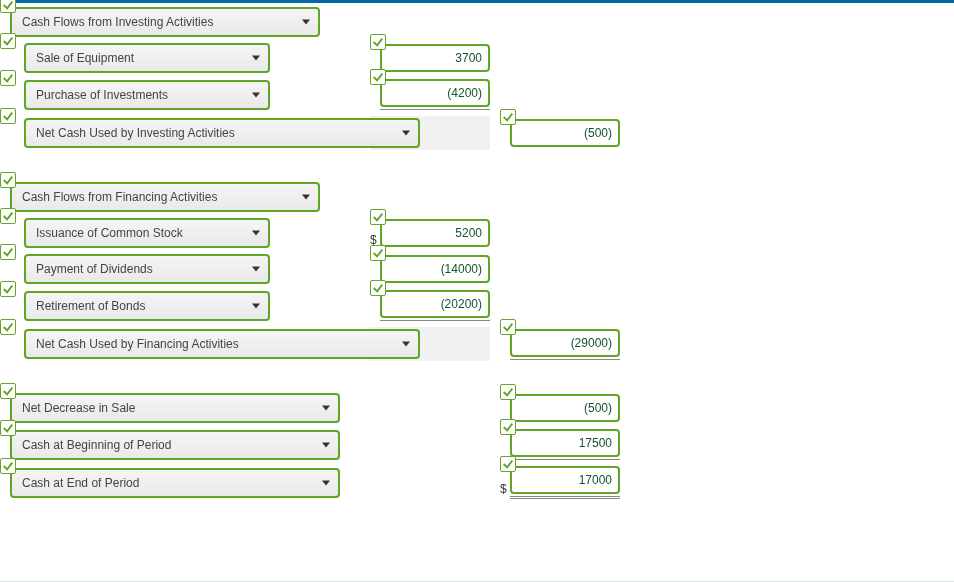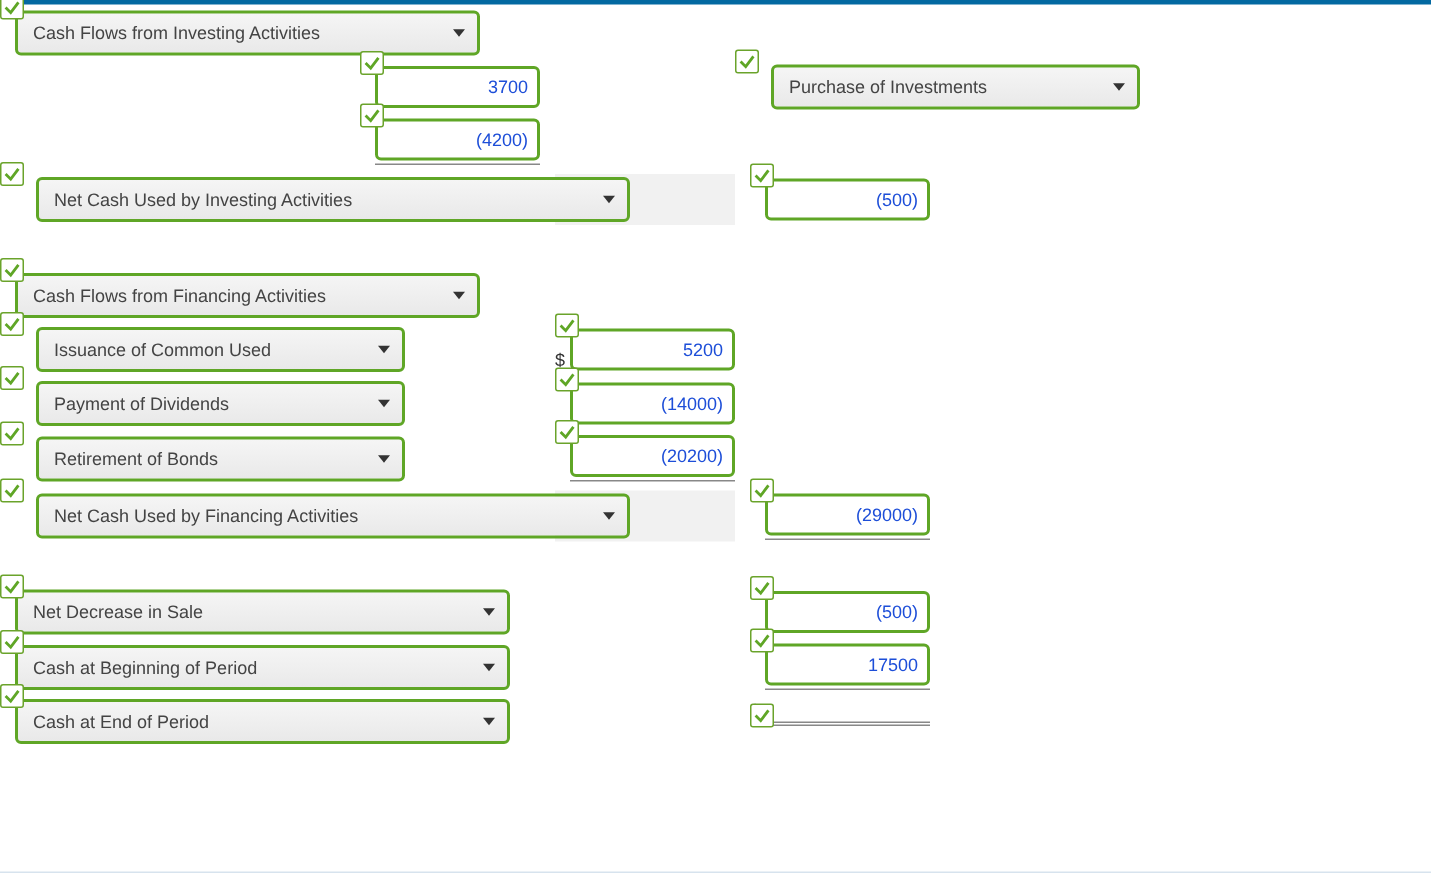--- a/index.html
+++ b/index.html
@@ -83,21 +83,21 @@
     position: relative;
     height: 28px;
     border: 2px solid #5fa626;
     border-radius: 4px;
     background: #fff;
     box-sizing: border-box;
     display: flex;
     align-items: center;
     justify-content: flex-end;
     padding: 0 6px 0 6px;
-    color: #1d4ed8;
+    color: #14532d;
     font-family: Verdana, Geneva, sans-serif;
   }
   .amountwrap { position: relative; width: 110px; margin-left: auto; }
   .dollar {
     position: absolute;
     left: -10px;
     bottom: 0;
     color: #333;
     font-size: 12px;
   }
@@ -128,20 +128,31 @@
       </div>
       <div class="selectbox w-header">
         <span>Cash Flows from Investing Activities</span>
         <span class="caret"></span>
       </div>
     </div>
     <div></div>
       <div></div>
 
     <div class="cell">
+      <div class="chk">
+        <svg viewBox="0 0 14 14">
+            <path d="M2 7 L6 11 L12 3"></path>
+          </svg>
+      </div>
+      <div class="selectbox w-item indent-1">
+        <span>Sale of Equipment</span>
+        <span class="caret"></span>
+      </div>
+    </div>
+    <div class="cell">
       <div class="amountwrap">
         <div class="chk">
           <svg viewBox="0 0 14 14">
               <path d="M2 7 L6 11 L12 3"></path>
             </svg>
         </div>
         <div class="amountbox">
           <span>3700</span>
         </div>
       </div>
@@ -216,21 +227,21 @@
     <div></div>
       <div></div>
 
     <div class="cell">
       <div class="chk">
         <svg viewBox="0 0 14 14">
             <path d="M2 7 L6 11 L12 3"></path>
           </svg>
       </div>
       <div class="selectbox w-item indent-1">
-        <span>Issuance of Common Used</span>
+        <span>Issuance of Common Stock</span>
         <span class="caret"></span>
       </div>
     </div>
     <div class="cell">
       <div class="amountwrap">
         <span class="dollar">$</span>
         <div class="chk">
           <svg viewBox="0 0 14 14">
               <path d="M2 7 L6 11 L12 3"></path>
             </svg>
@@ -385,17 +396,20 @@
     </div>
     <div></div>
     <div class="cell">
       <div class="amountwrap underline-double">
         <span class="dollar">$</span>
         <div class="chk">
           <svg viewBox="0 0 14 14">
               <path d="M2 7 L6 11 L12 3"></path>
             </svg>
         </div>
+        <div class="amountbox">
+          <span>17000</span>
+        </div>
       </div>
     </div>
   </div>
 
 </div>
 
 </body></html>

